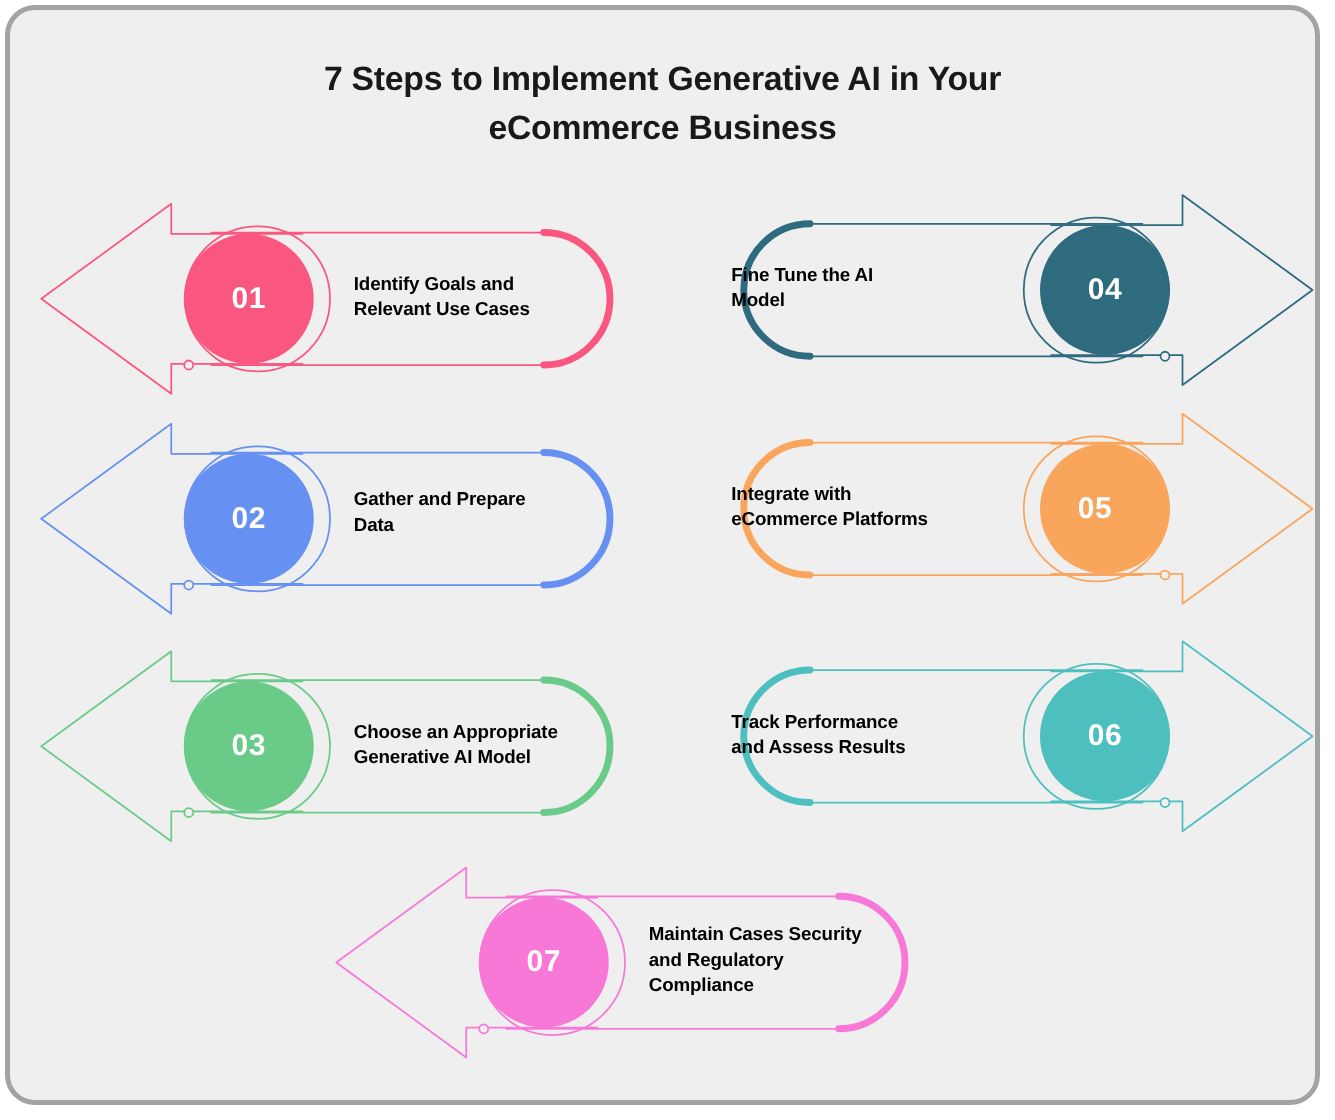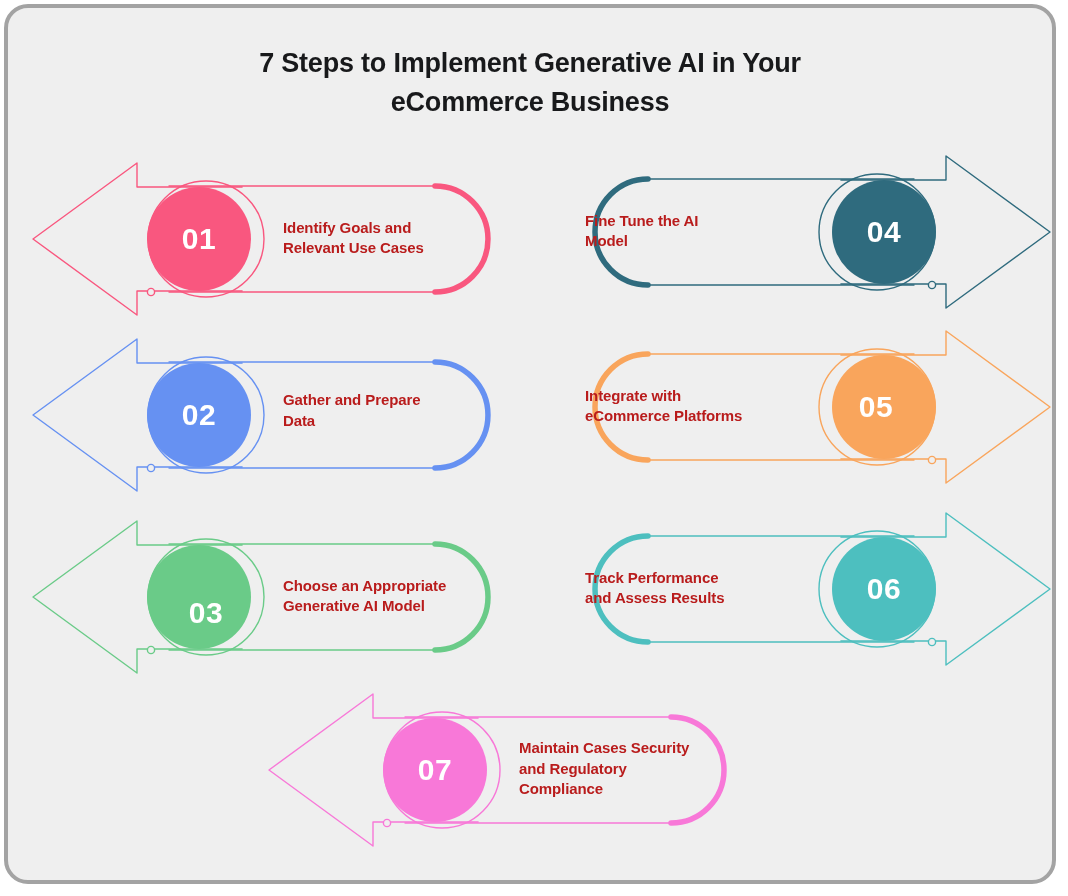--- a/index.html
+++ b/index.html
@@ -46,33 +46,33 @@
     top: 0;
     width: 1060px;
     height: 888px;
     pointer-events: none;
   }
 
   .step-number {
     position: absolute;
     width: 104px;
     text-align: center;
-    font-size: 30px;
+    font-size: 24px;
     font-weight: bold;
     color: #ffffff;
     letter-spacing: 0.5px;
     transform: translate(-50%, -50%);
   }
 
   .step-label {
     position: absolute;
     font-size: 15px;
     line-height: 20.5px;
     font-weight: bold;
-    color: #b91c1c;
+    color: #000000;
     letter-spacing: -0.1px;
     width: 215px;
   }
   .step-label.right-col {
     text-align: left;
   }
 </style>
 </head>
 <body>
 
@@ -153,21 +153,21 @@
       <div class="step-number" style="left: 191px; top: 231px;">01</div>
       <div class="step-label" style="top: 209.5px; left: 275px;">
         <div>Identify Goals and</div>
         <div>Relevant Use Cases</div>
       </div>
       <div class="step-number" style="left: 191px; top: 407px;">02</div>
       <div class="step-label" style="top: 382px; left: 275px;">
         <div>Gather and Prepare</div>
         <div>Data</div>
       </div>
-      <div class="step-number" style="left: 198px; top: 589px; margin-top: 16px;">03</div>
+      <div class="step-number" style="left: 191px; top: 589px;">03</div>
       <div class="step-label" style="top: 567.5px; left: 275px;">
         <div>Choose an Appropriate</div>
         <div>Generative AI Model</div>
       </div>
       <div class="step-number" style="left: 876px; top: 224px;">04</div>
       <div class="step-label right-col" style="top: 202.5px; left: 577px;">
         <div>Fine Tune the AI</div>
         <div>Model</div>
       </div>
       <div class="step-number" style="left: 868px; top: 399px;">05</div>

